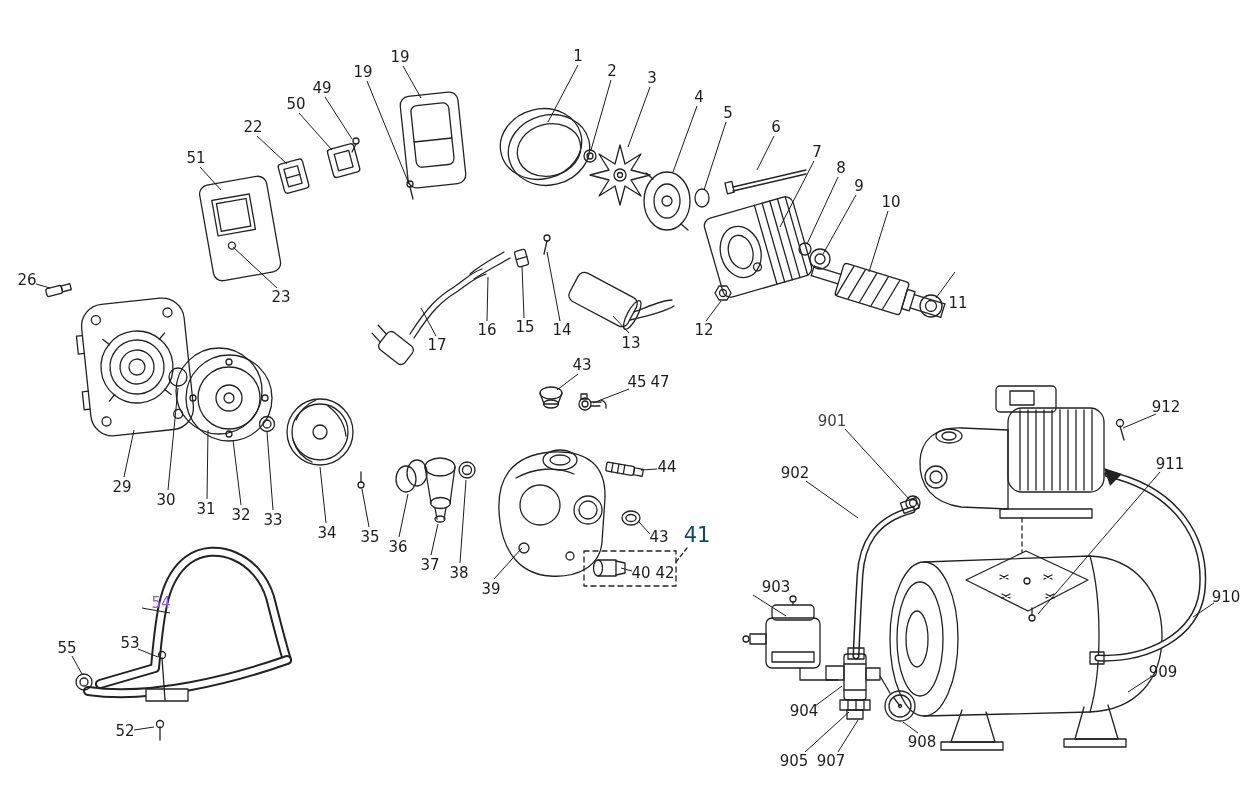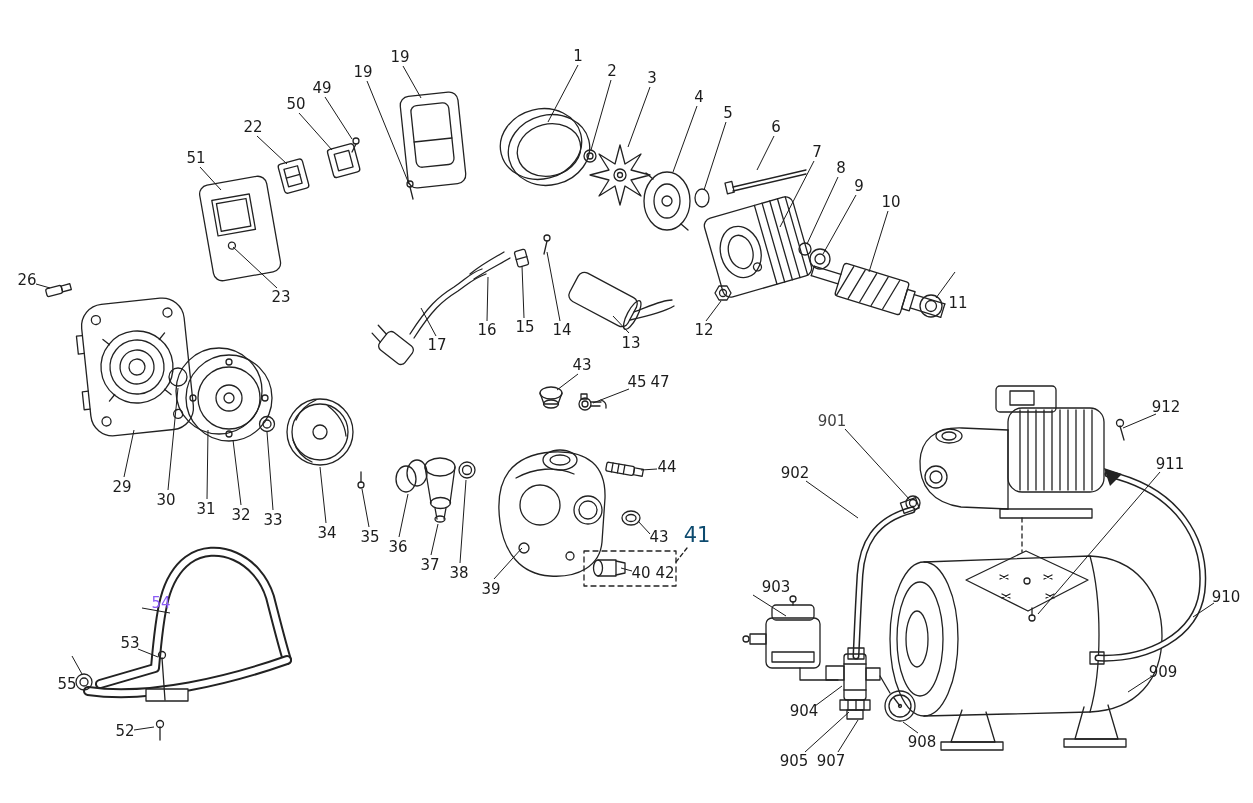--- a/index.html
+++ b/index.html
@@ -489,21 +489,21 @@
       <div class="part-label" style="left: 582px; top: 365px; color: rgb(28, 28, 28);">43</div>
       <div class="part-label" style="left: 637px; top: 382px; color: rgb(28, 28, 28);">45</div>
       <div class="part-label" style="left: 660px; top: 382px; color: rgb(28, 28, 28);">47</div>
       <div class="part-label" style="left: 667px; top: 467px; color: rgb(28, 28, 28);">44</div>
       <div class="part-label" style="left: 659px; top: 537px; color: rgb(28, 28, 28);">43</div>
       <div class="part-label part-label-large" style="left: 697px; top: 535px; color: #0c4a6e;">41</div>
       <div class="part-label" style="left: 641px; top: 573px; color: rgb(28, 28, 28);">40</div>
       <div class="part-label" style="left: 665px; top: 573px; color: rgb(28, 28, 28);">42</div>
       <div class="part-label" style="left: 133px; top: 603px; color: #8b5cf6; margin-left: 28px;">54</div>
       <div class="part-label" style="left: 130px; top: 643px; color: rgb(28, 28, 28);">53</div>
-      <div class="part-label" style="left: 67px; top: 648px; color: rgb(28, 28, 28); margin-top: 36px;">55</div>
+      <div class="part-label" style="left: 67px; top: 648px; color: rgb(28, 28, 28);">55</div>
       <div class="part-label" style="left: 125px; top: 731px; color: rgb(28, 28, 28);">52</div>
       <div class="part-label" style="left: 832px; top: 421px; color: #404040;">901</div>
       <div class="part-label" style="left: 795px; top: 473px; color: rgb(28, 28, 28);">902</div>
       <div class="part-label" style="left: 744px; top: 587px; color: rgb(28, 28, 28); margin-left: 32px;">903</div>
       <div class="part-label" style="left: 804px; top: 711px; color: rgb(28, 28, 28);">904</div>
       <div class="part-label" style="left: 794px; top: 761px; color: rgb(28, 28, 28);">905</div>
       <div class="part-label" style="left: 831px; top: 761px; color: rgb(28, 28, 28);">907</div>
       <div class="part-label" style="left: 922px; top: 742px; color: rgb(28, 28, 28);">908</div>
       <div class="part-label" style="left: 1163px; top: 672px; color: rgb(28, 28, 28);">909</div>
       <div class="part-label" style="left: 1226px; top: 597px; color: rgb(28, 28, 28);">910</div>

